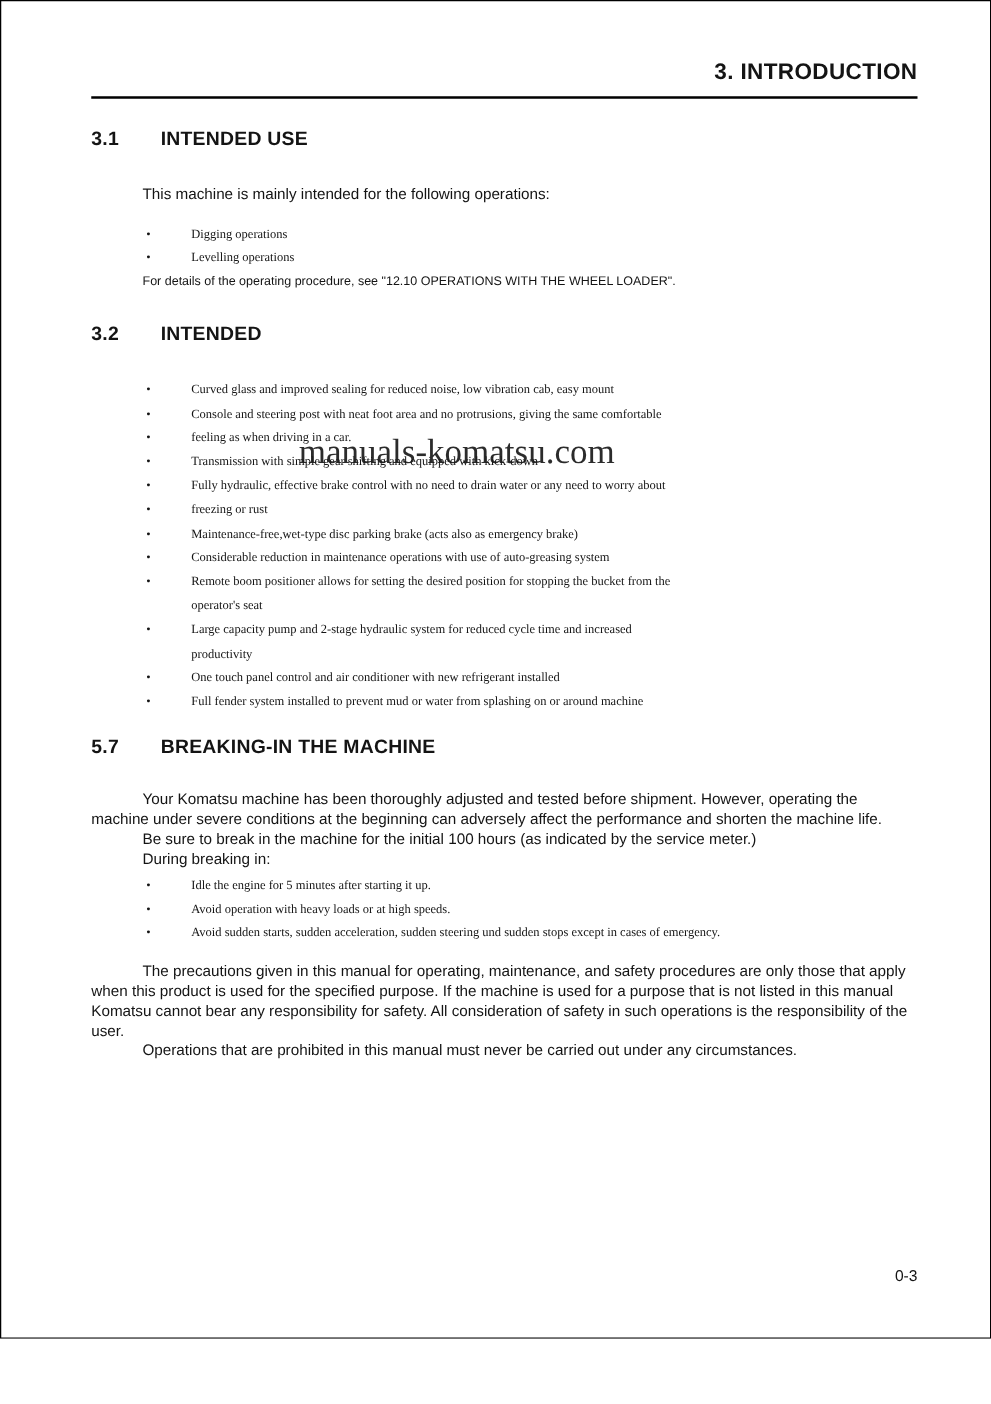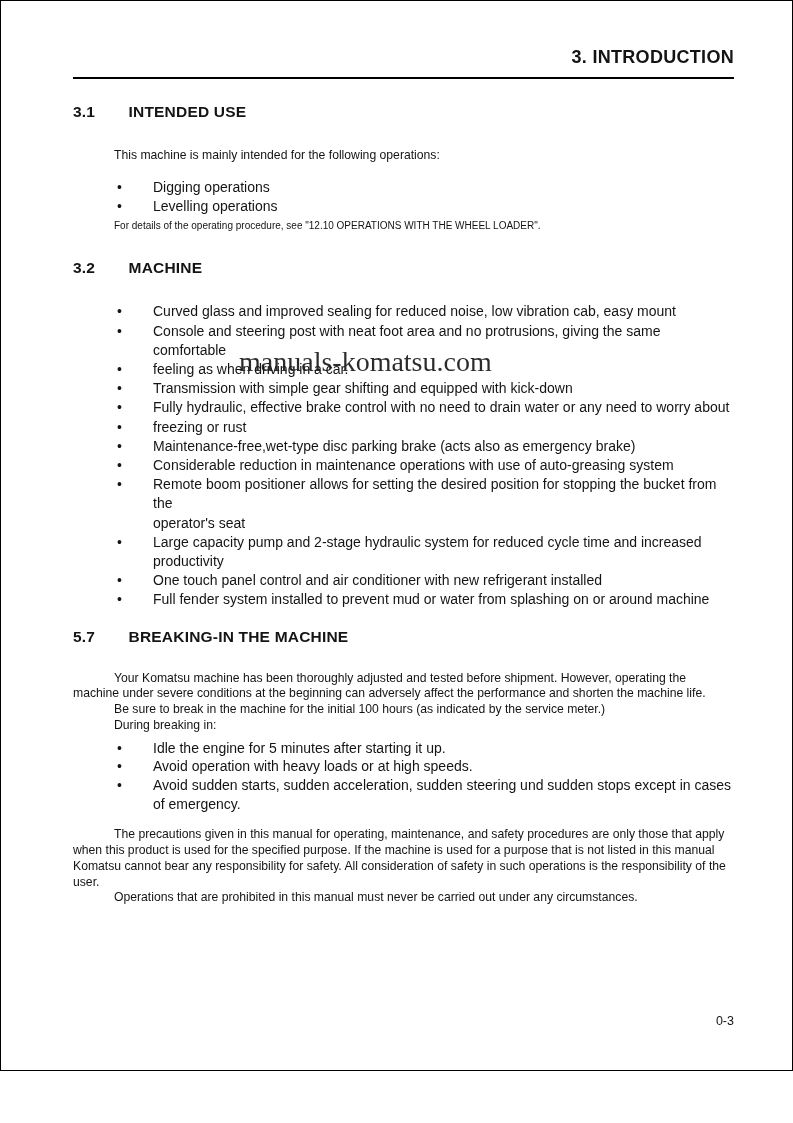--- a/index.html
+++ b/index.html
@@ -47,22 +47,23 @@
   }
   .outro {
     margin: 0 0 0 41px;
     font-size: 10px;
     line-height: 19px;
   }
   ul.bullets {
     list-style: none;
     margin: 15px 0 0 0;
     padding: 0;
-    font-size: 14px;
+    font-size: 10px;
     line-height: 19.2px;
+    font-family: Liberation Serif, serif;
   }
   ul.bullets li {
     position: relative;
     padding-left: 80px;
   }
   ul.bullets li::before {
     content: "\2022";
     position: absolute;
     left: 44px;
   }
@@ -127,21 +128,21 @@
       <ul class="bullets">
         <li>Digging operations</li>
         <li>Levelling operations</li>
       </ul>
       <p class="outro">For details of the operating procedure, see "12.10 OPERATIONS WITH THE WHEEL LOADER".</p>
     </section>
 
     <section class="sec sec-features">
       <h2 class="sec-heading">
         <span class="sec-num">3.2</span>
-        <span class="sec-title">MACHINE</span>
+        <span class="sec-title">INTENDED</span>
       </h2>
       <ul class="bullets features-list">
         <li>Curved glass and improved sealing for reduced noise, low vibration cab, easy mount</li>
         <li>Console and steering post with neat foot area and no protrusions, giving the same comfortable</li>
         <li>feeling as when driving in a car.</li>
         <li>Transmission with simple gear shifting and equipped with kick-down</li>
         <li>Fully hydraulic, effective brake control with no need to drain water or any need to worry about</li>
         <li>freezing or rust</li>
         <li>Maintenance-free,wet-type disc parking brake (acts also as emergency brake)</li>
         <li>Considerable reduction in maintenance operations with use of auto-greasing system</li>

